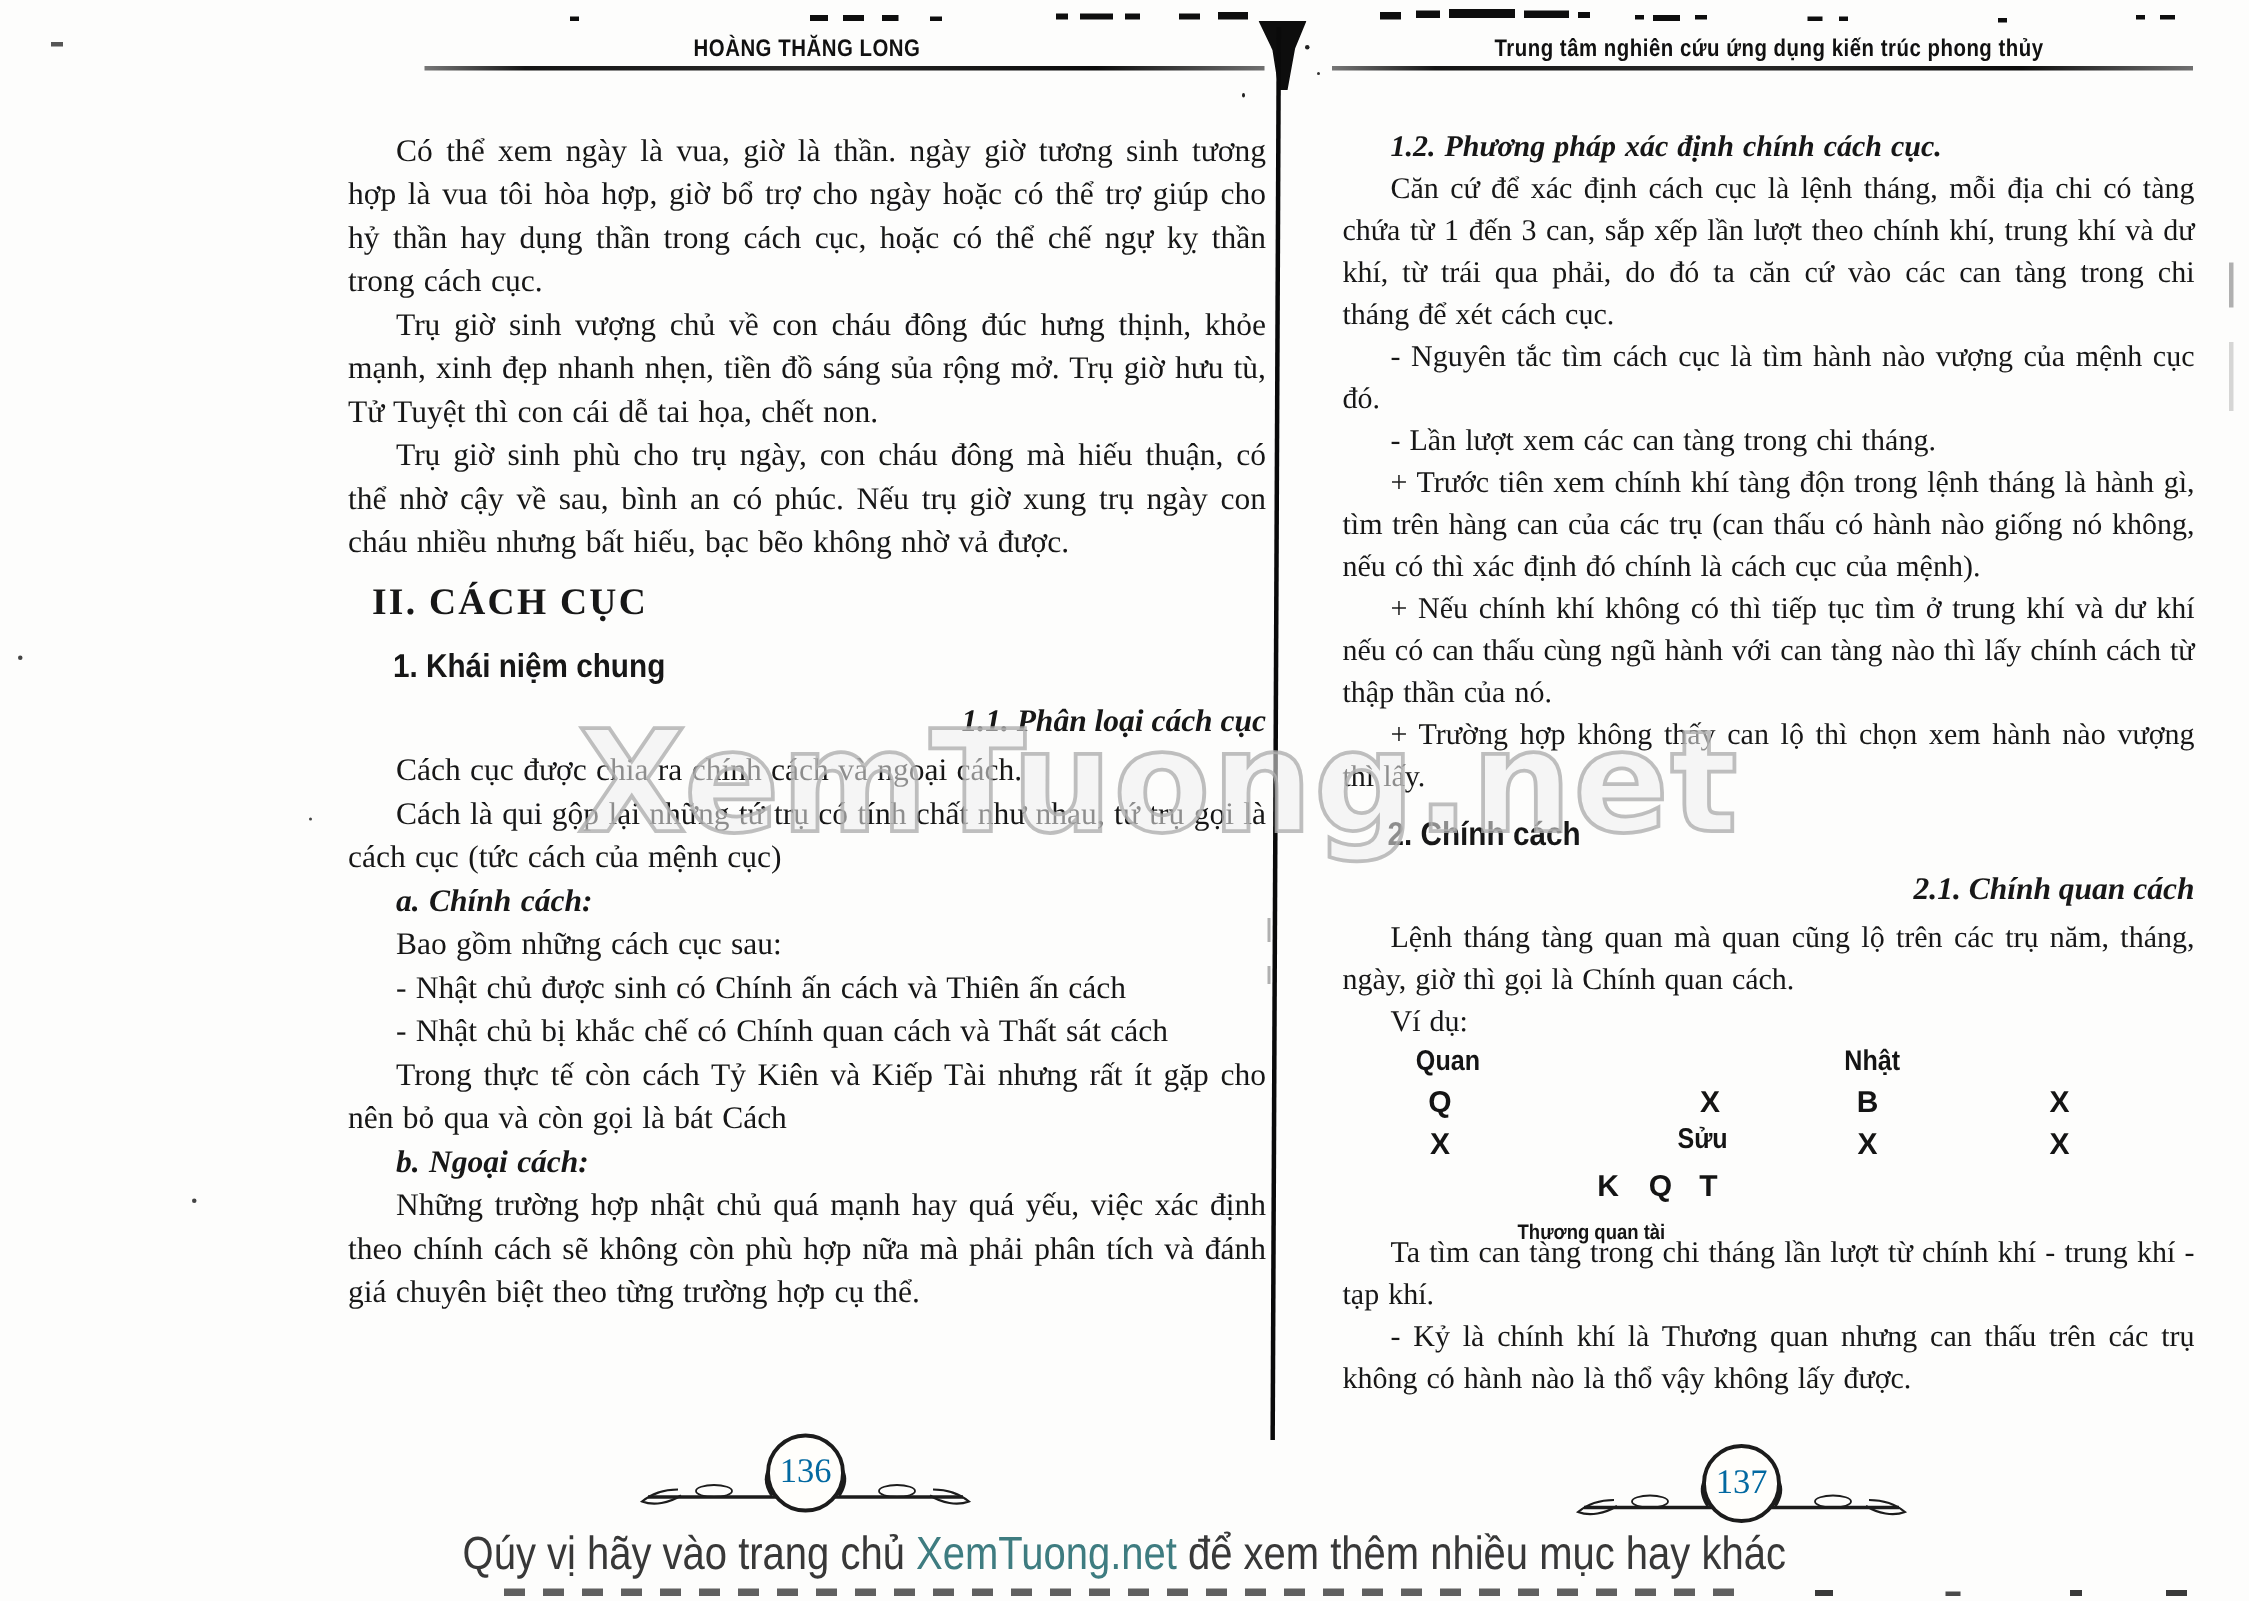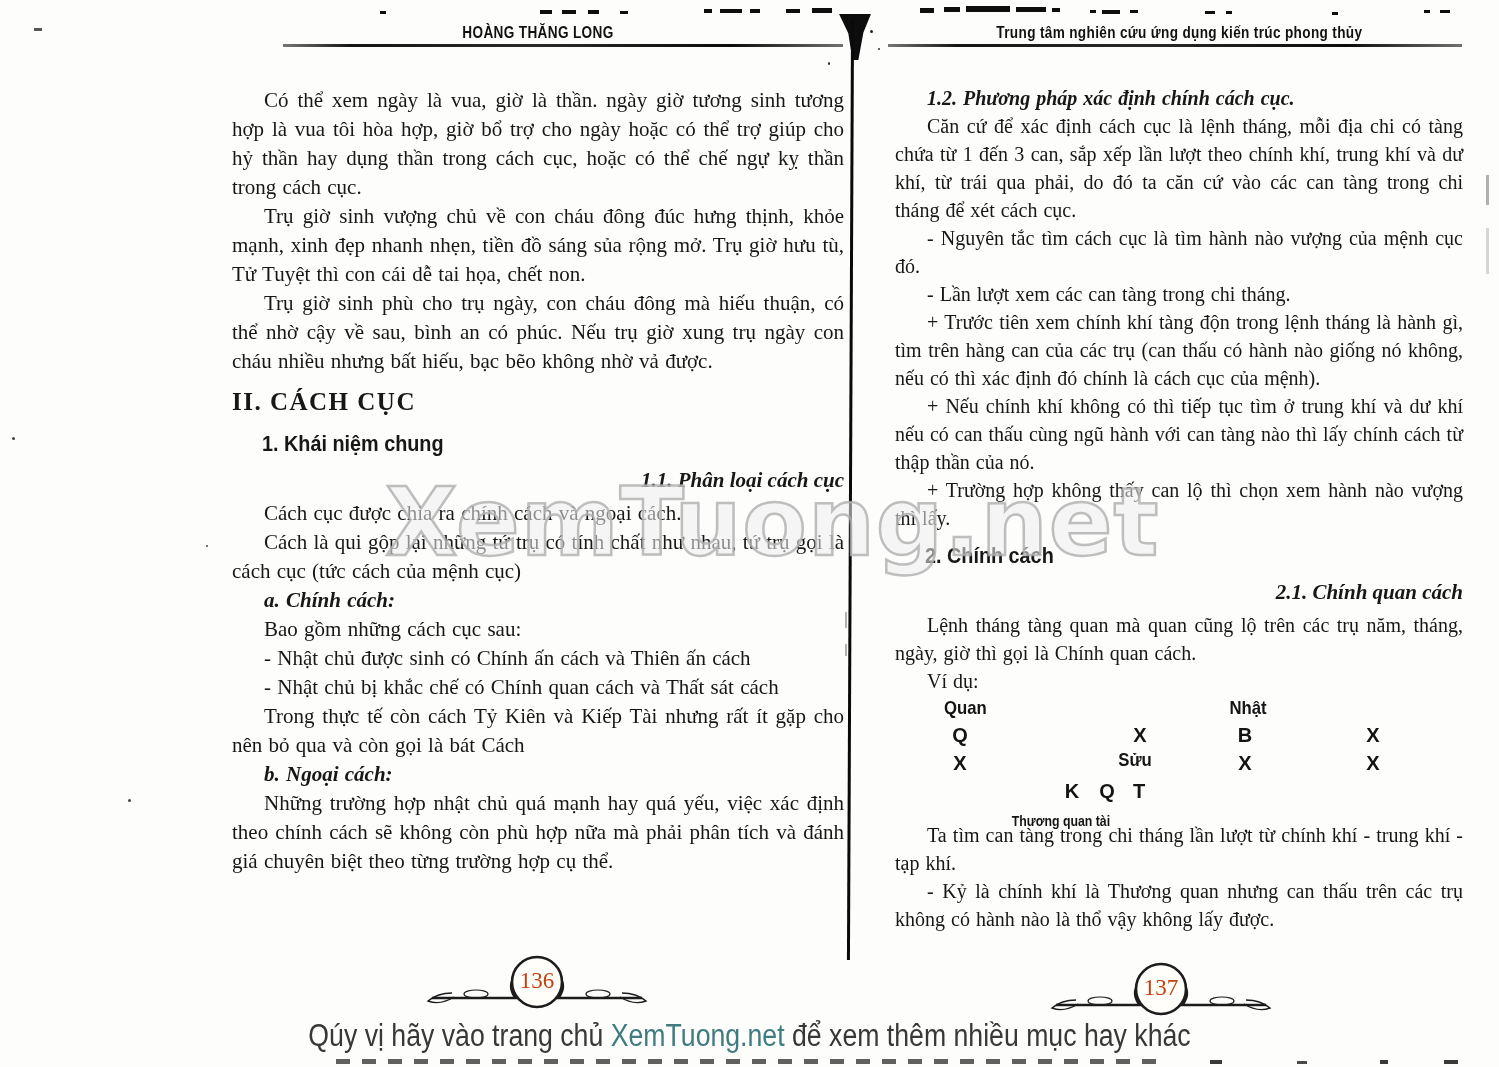--- a/index.html
+++ b/index.html
@@ -19,36 +19,36 @@
     position:absolute; top:44px; height:3px; z-index:2;
     background:linear-gradient(90deg,#777 0%,#151515 12%,#2a2a2a 45%,#0c0c0c 80%,#707070 100%);
   }
   
   .col { position:absolute; z-index:2; text-align:justify; }
   .col-left  { left:232px; top:86px;  width:612px; font-size:21px; line-height:29px; }
   .col-right { left:895px; top:84px;  width:568px; font-size:20px; line-height:28px; }
   .col p { margin:0; text-indent:32px; word-spacing:1px; }
   .p-bi { font-weight:700; font-style:italic; }
   .p-b  { font-weight:400; }
-  .h-roman { font-size:25px; font-weight:600; letter-spacing:1.5px; margin:10px 0 12px 0; line-height:32px; text-align:left; }
+  .h-roman { font-size:25px; font-weight:600; letter-spacing:1.5px; margin:10px 0 12px 16px; line-height:32px; text-align:left; }
   .h-sans  { font-family:"Liberation Sans",sans-serif; font-weight:700; font-size:22px;
              margin:6px 0 8px 30px; line-height:28px; text-align:left; }
   .h-sans > span { display:inline-block; transform:scaleX(.9); transform-origin:left; }
   .h-bi   { font-weight:700; font-style:italic; font-size:21px; margin:0 0 4px 30px; line-height:29px; text-align:right; }
   
   .vd-table { position:relative; height:124px; margin-top:2px;
               font-family:"Liberation Sans",sans-serif; font-weight:700; color:#141414; }
   .vd-cell { position:absolute; width:64px; text-align:center; font-size:20px; line-height:22px; }
   .vd-word > span, .vd-cap > span { display:inline-block; transform:scaleX(.88); transform-origin:center; }
   .vd-word { font-size:19px; }
   .vd-cap  { position:absolute; width:224px; text-align:left; font-size:14px; }
   
   .ornament { position:absolute; z-index:2; width:230px; height:64px; }
   .orn-num { position:absolute; left:94px; top:16px; width:42px; text-align:center;
-             font-size:23px; color:#c2410c; font-family:"Liberation Serif",serif; }
+             font-size:23px; color:#0369a1; font-family:"Liberation Serif",serif; }
   
   .banner { position:absolute; left:0; top:1018px; width:1499px; z-index:2; text-align:center;
             font-family:"Liberation Sans",sans-serif; font-size:31px; color:#383838;
             transform:scaleX(.86); }
   .banner .site { color:#3e7c80; }
   
   .watermark {
     position:absolute; left:385px; top:468px; z-index:6; pointer-events:none;
     font-family:"DejaVu Sans",sans-serif; font-weight:700; font-size:94px; letter-spacing:1px;
     color:rgba(238,238,238,.55);

